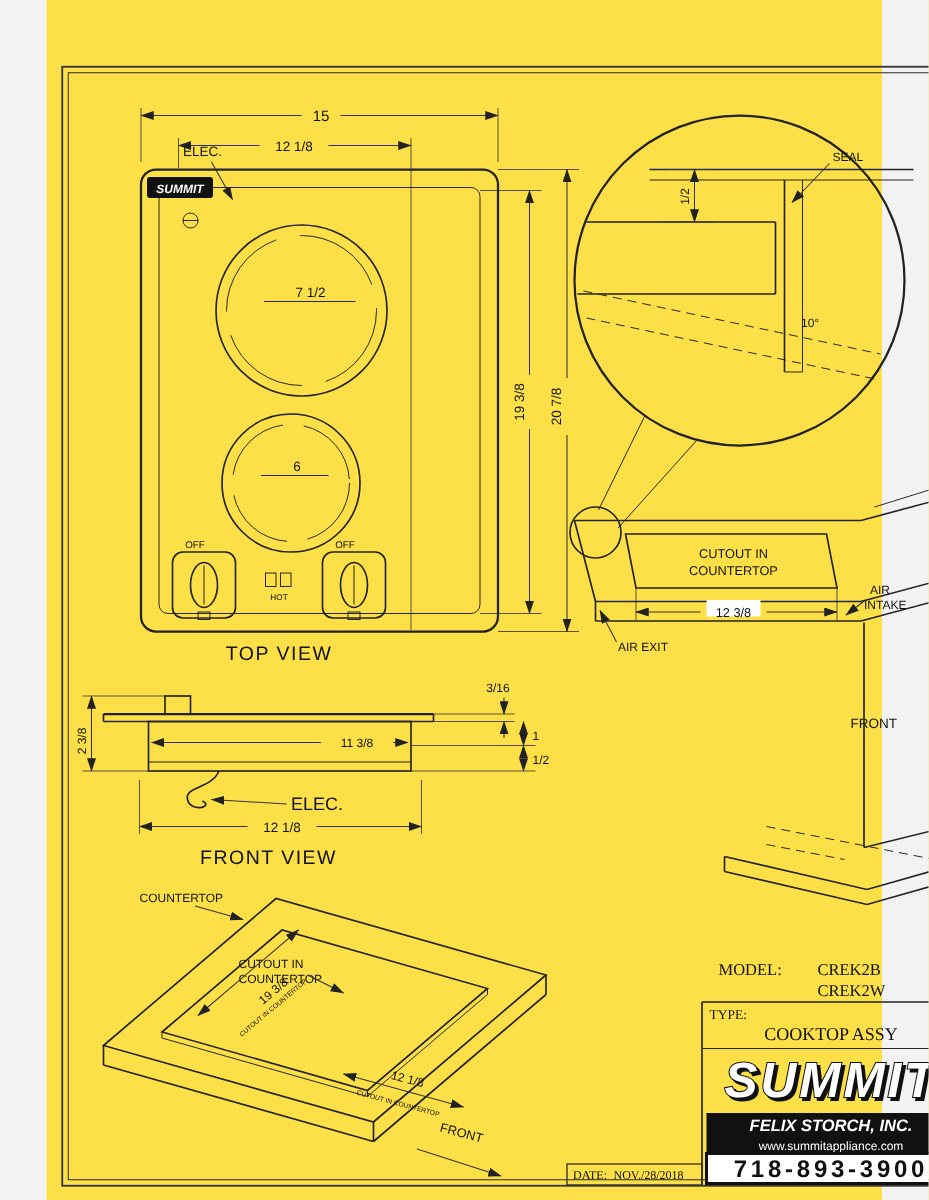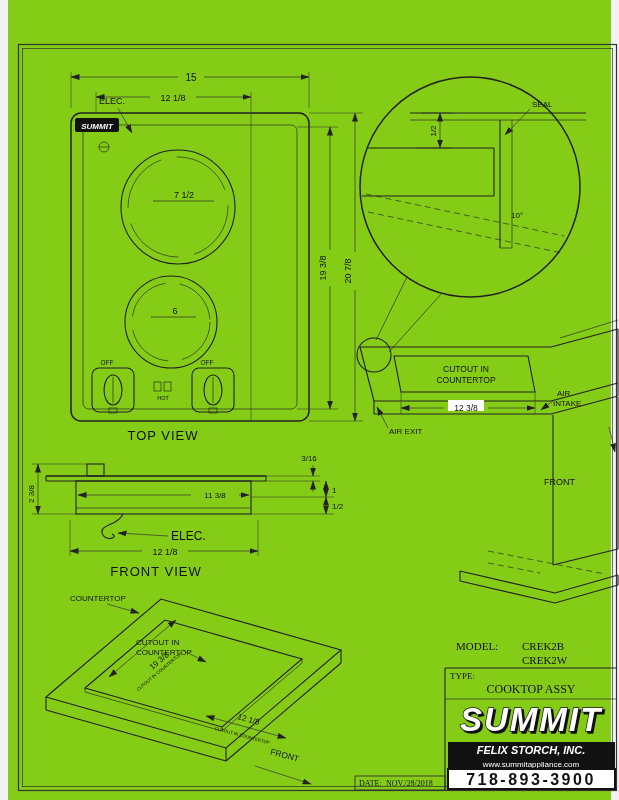--- a/index.html
+++ b/index.html
@@ -1,16 +1,16 @@
 <!DOCTYPE html>
 <html><head>
 <meta charset="utf-8">
 <style>
   html,body{margin:0;padding:0;background:#f2f2f2;}
-  .sheet{position:relative;width:603px;height:800px;background:#84cc16;margin:0 auto;}
+  .sheet{position:relative;width:557px;height:800px;background:#fde047;margin:0 auto;}
   svg{display:block;}
   svg text{font-family:"Liberation Sans",sans-serif;fill:#111;}
   .serif{font-family:"Liberation Serif",serif;}
   .mid{text-anchor:middle;}
   .b{font-weight:bold;} .i{font-style:italic;}
   .t45{font-size:4.5px;} .t55{font-size:5.5px;} .t65{font-size:6.5px;}
   .t8{font-size:8px;} .t85{font-size:8.5px;} .t9{font-size:9px;}
   .t10{font-size:10px;} .t11{font-size:11px;} .t12{font-size:12px;}
   .t13{font-size:13px;letter-spacing:1px;}
   .logo{font-size:33px;font-weight:bold;font-style:italic;letter-spacing:2px;

